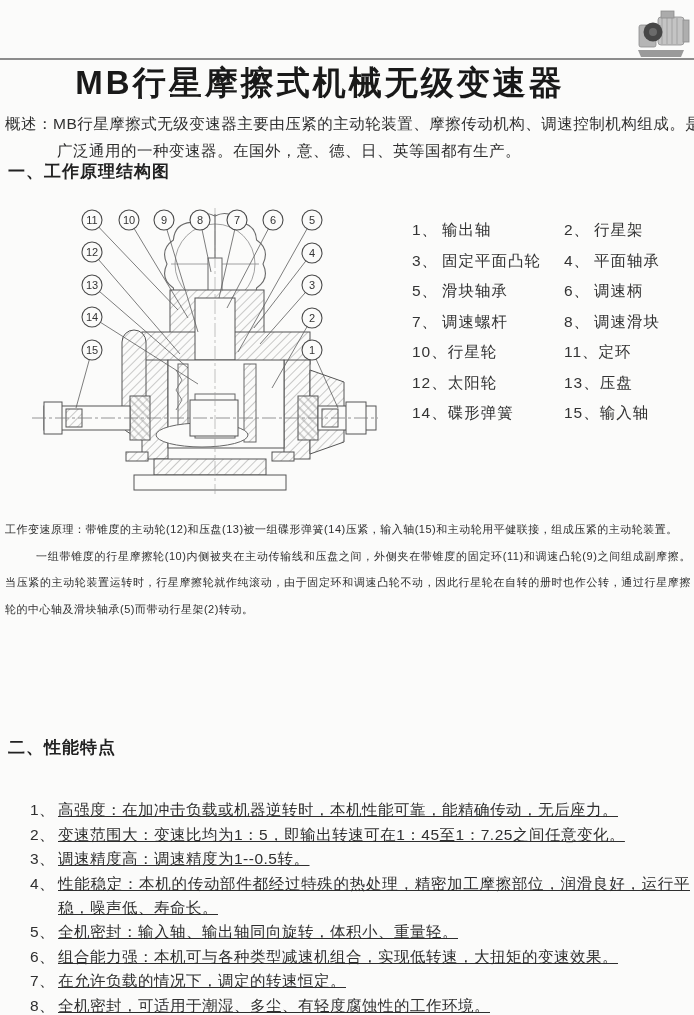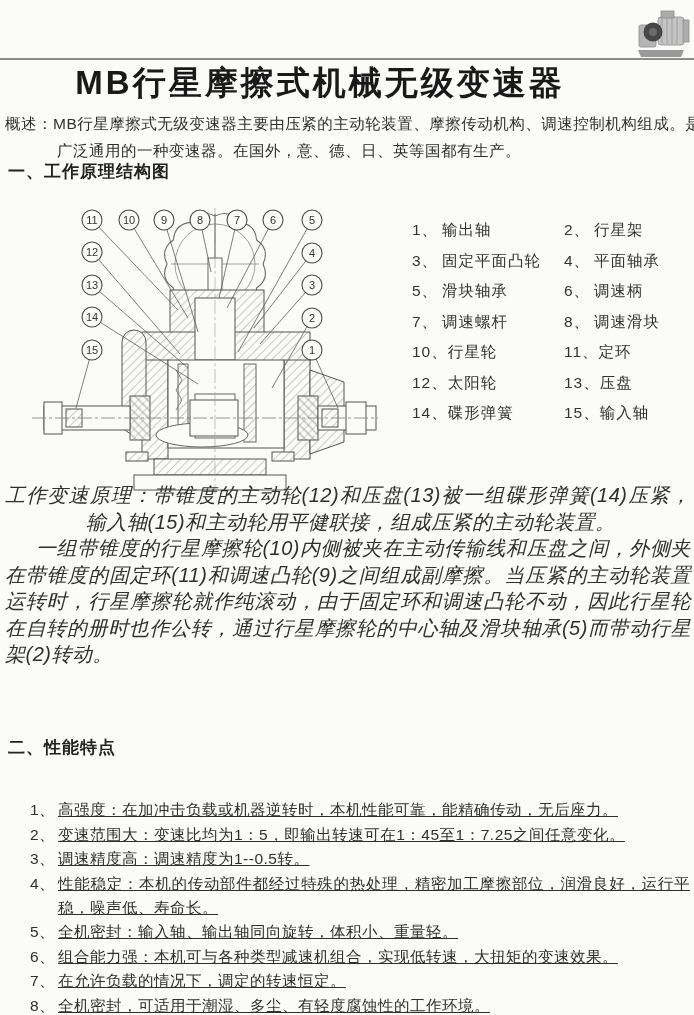--- a/index.html
+++ b/index.html
@@ -29,22 +29,22 @@
   .figure{position:absolute;top:200px;left:0;width:556px;height:300px;}
   .diagram{position:absolute;left:30px;top:2px;}
   .parts{
     position:absolute;left:412px;top:20px;
     display:grid;grid-template-columns:152px 140px;grid-auto-rows:30.5px;
     font-size:15.5px;letter-spacing:1px;color:#333;
   }
   .part{white-space:nowrap;}
   .part .pnum{display:inline-block;min-width:30px;}
   .principle{
-    position:absolute;top:482px;left:5px;width:686px;
-    font-size:20px;line-height:26.5px;letter-spacing:0.5px;text-align:justify;font-style:italic;
+    position:absolute;top:516px;left:5px;width:686px;
+    font-size:11px;line-height:26.5px;letter-spacing:0.5px;text-align:justify;
   }
   .principle p{margin:0;}
   .principle .hang{padding-left:81px;text-indent:-81px;}
   .principle .ind{text-indent:31px;}
   .features{
     position:absolute;top:798px;left:30px;width:660px;
     font-size:15.5px;line-height:24px;letter-spacing:0.5px;
   }
   .feat{display:flex;margin:0 0 0.5px 0;}
   .feat .fnum{flex:0 0 28px;}

